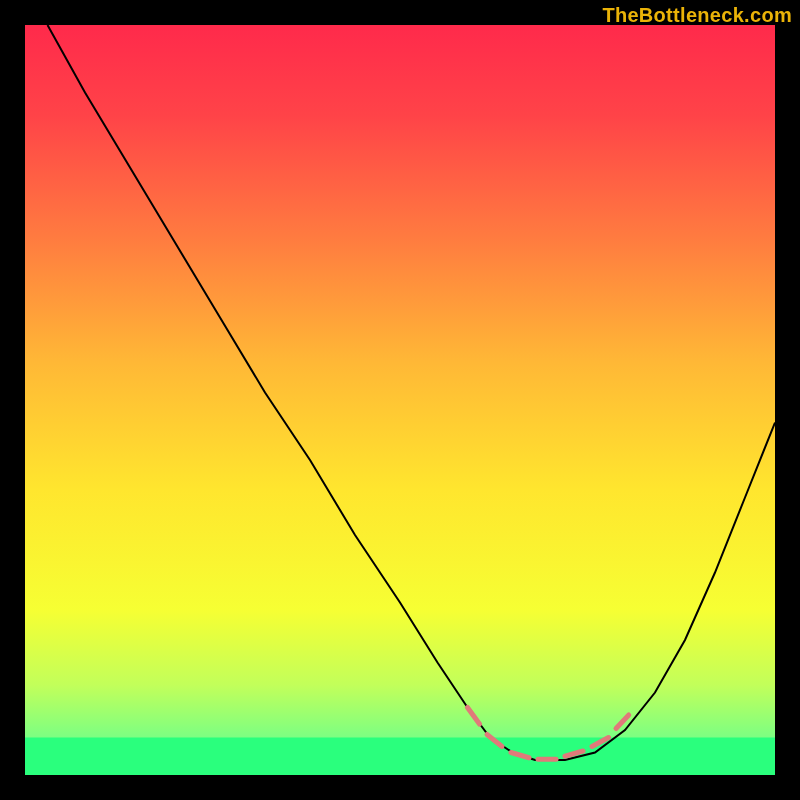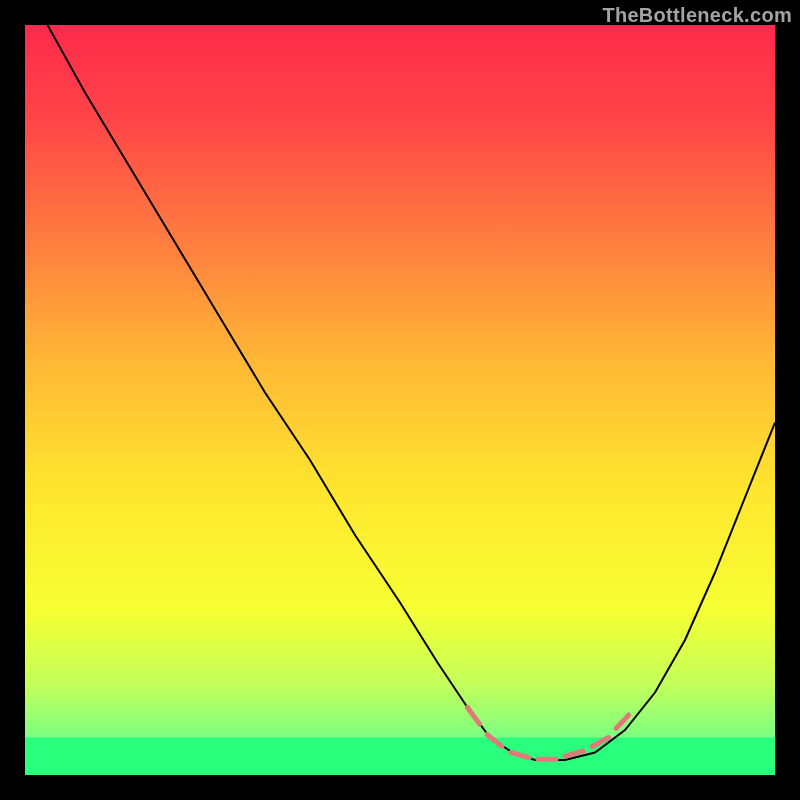--- a/index.html
+++ b/index.html
@@ -8,21 +8,21 @@
     width: 800px;
     height: 800px;
     background: #000;
     position: relative;
     font-family: Arial, Helvetica, sans-serif;
   }
   .watermark {
     position: absolute;
     top: 4px;
     right: 8px;
-    color: #a3a3a3;
+    color: #eab308;
     font-size: 20px;
     font-weight: bold;
     letter-spacing: 0.3px;
     z-index: 20;
   }
   .plot-wrap {
     position: absolute;
     left: 25px;
     top: 25px;
     width: 750px;

